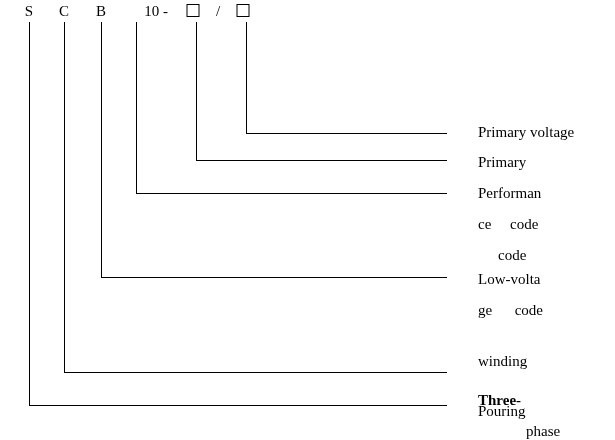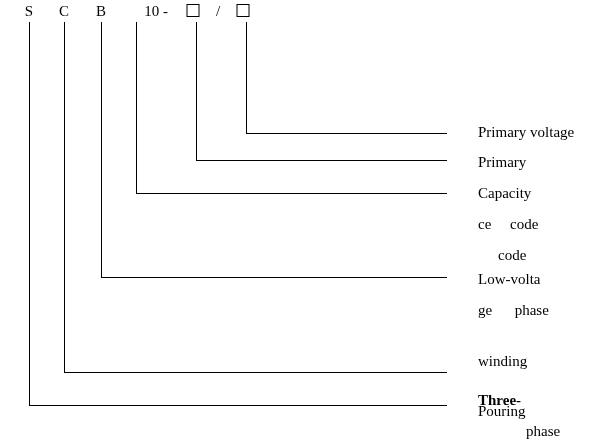--- a/index.html
+++ b/index.html
@@ -86,26 +86,26 @@
 
   <div class="vline" style="left:64px; top:22px; height:351px;"></div>
   <div class="hline" style="left:64px; top:372px; width:383px;"></div>
 
   <div class="vline" style="left:29px; top:22px; height:384px;"></div>
   <div class="hline" style="left:29px; top:405px; width:418px;"></div>
 
   <div class="label" style="top:125px;">Primary voltage</div>
   <div class="label" style="top:155px;">Primary</div>
 
-  <div class="label" style="top:186px;">Capacity</div>
+  <div class="label" style="top:186px;">Performan</div>
   <div class="label" style="top:217px;">ce     code</div>
   <div class="label" style="top:248px;margin-left:20px;">code</div>
 
   <div class="label" style="top:272px;font-family:Liberation Serif, serif;">Low-volta</div>
-  <div class="label" style="top:303px;">ge      phase</div>
+  <div class="label" style="top:303px;">ge      code</div>
   <div class="label" style="top:354px;">winding</div>
 
   <div class="label" style="top:375px;margin-top:29px;">Pouring</div>
 
   <div class="label" style="top:393px;font-weight:bold;">Three-</div>
   <div class="label" style="top:424px;margin-left:48px;">phase</div>
 
 </div>
 
 </body></html>

